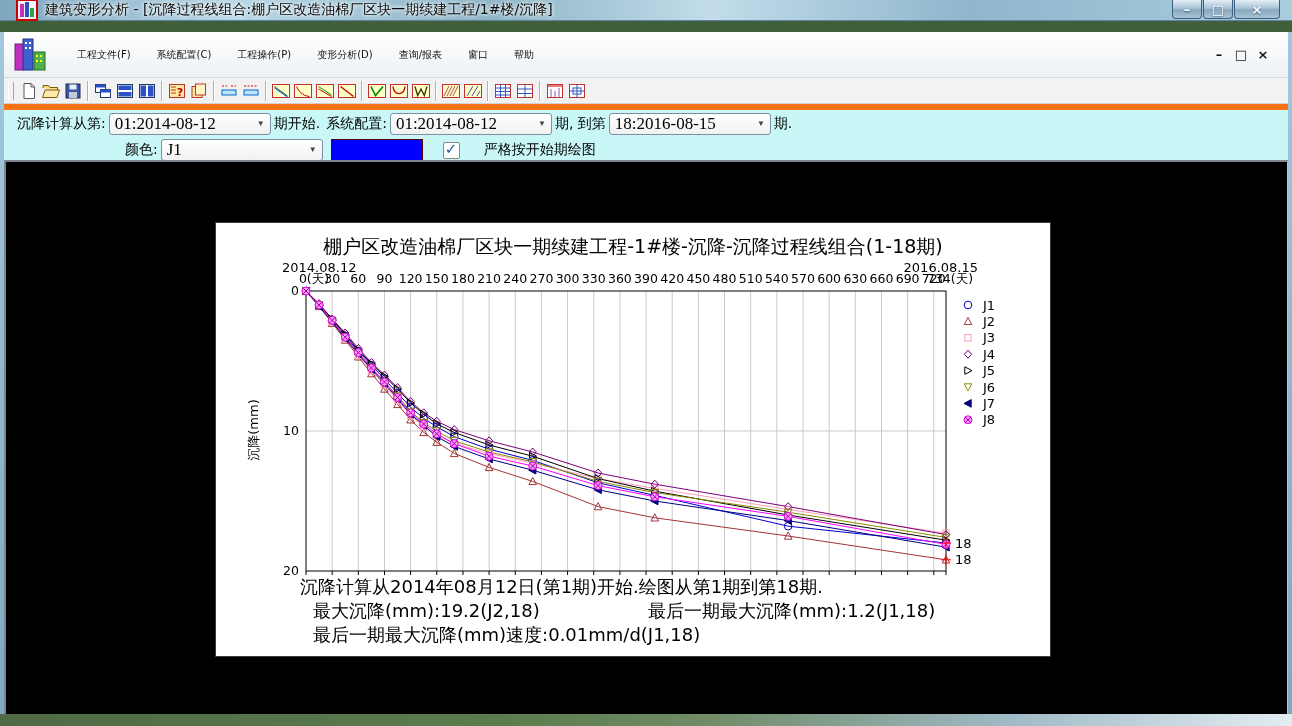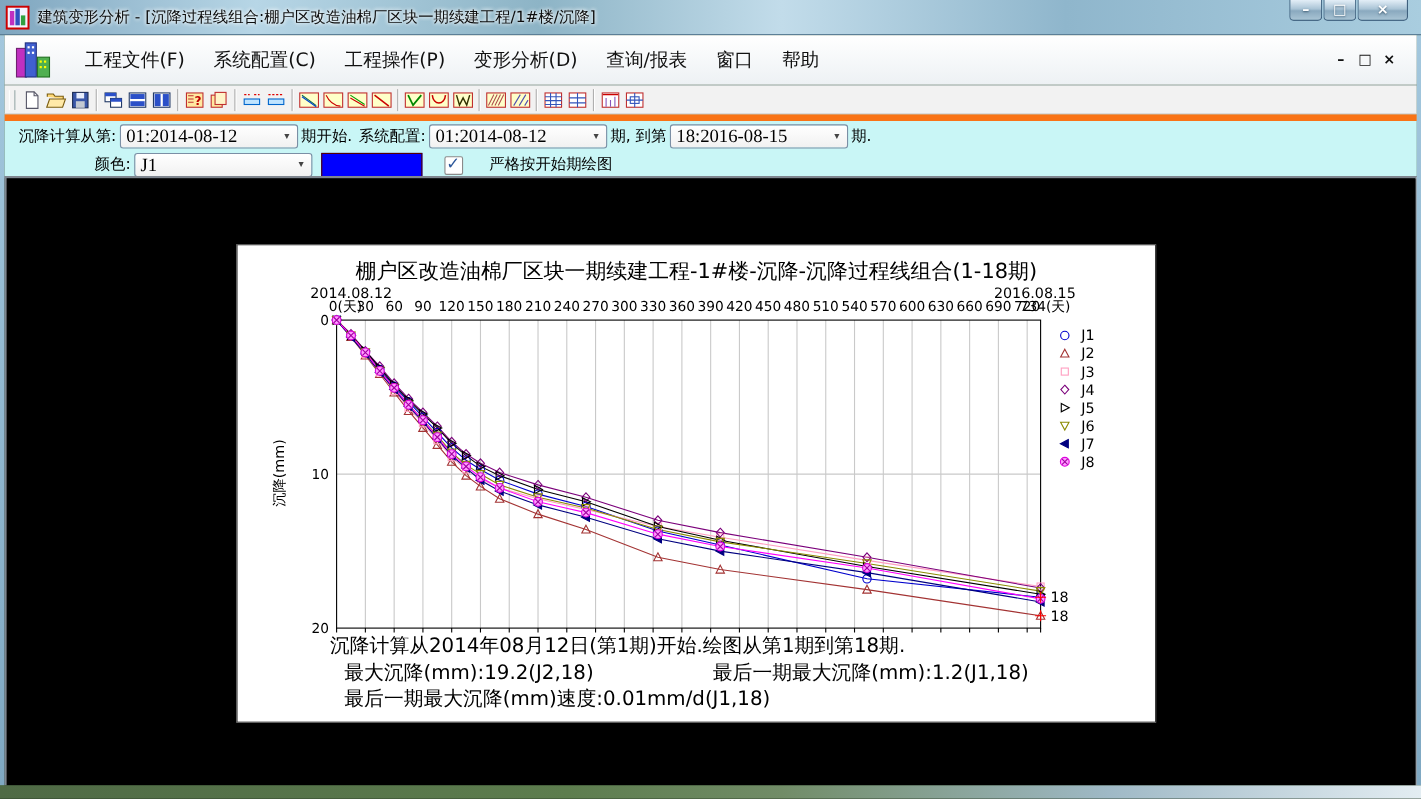--- a/index.html
+++ b/index.html
@@ -1,50 +1,50 @@
 <!DOCTYPE html>
 <html><head>
 <meta charset="utf-8">
 <style>
   html,body{margin:0;padding:0}
   body{width:1292px;height:726px;position:relative;overflow:hidden;
        font-family:"DejaVu Sans","Liberation Sans",sans-serif;background:#40603c;}
   .window{position:absolute;inset:0}
   
-  .titlebar{position:absolute;top:0;left:0;right:0;height:32px;box-sizing:border-box;
+  .titlebar{position:absolute;top:0;left:0;right:0;height:21px;box-sizing:border-box;
     background:linear-gradient(90deg,#7fa6bf,#b7d6e6 18%,#8db4c6 38%,#c2dcea 55%,#8fb6cc 75%,#a9cddf);
-    border-bottom:1px solid #5f82a0;display:flex;align-items:center;padding-left:5px}
+    border-bottom:1px solid #5f82a0;display:flex;align-items:center;padding-left:16px}
   .app-icon{width:22px;height:22px;display:inline-block}
   .title-text{font-size:14px;color:#0c0c0c;margin-left:7px;text-shadow:0 0 4px #fff,0 0 4px #fff;white-space:nowrap}
   .win-buttons{position:absolute;top:0;right:12px;display:flex}
   .win-btn{width:30px;height:19px;margin-left:1px;box-sizing:border-box;
     background:linear-gradient(#e3eef7,#aac4d6 45%,#8aa9bf 55%,#a9c4d4);
     border:1px solid #3f607e;border-top:none;border-radius:0 0 4px 4px;
     color:#fff;font-size:13px;font-weight:bold;display:flex;align-items:center;justify-content:center;
     text-shadow:0 1px 2px #3a586e;cursor:default}
   .win-btn.close{width:46px}
   
   .menubar{position:absolute;top:32px;left:4px;right:4px;height:46px;box-sizing:border-box;
     background:linear-gradient(#ffffff,#edf1f4);border-bottom:1px solid #d3d8dd;
     display:flex;align-items:center;padding-left:8px}
   .logo{width:38px;height:38px;display:inline-block;margin-right:14px}
-  .menu-item{font-size:17px;color:#111;padding:5px 13px;white-space:nowrap}
+  .menu-item{font-size:10px;color:#111;padding:5px 13px;white-space:nowrap}
   .mdi-buttons{margin-left:auto;display:flex;align-items:center;padding-right:14px}
   .mdi-btn{width:22px;text-align:center;font-size:13px;font-weight:bold;color:#111}
   
   .toolbar{position:absolute;top:78px;left:4px;right:4px;height:26px;background:#f2f2f2;
     border-bottom:1px solid #d2d2d2;display:flex;align-items:center;padding-left:3px;box-sizing:border-box}
   .grip{width:4px;height:18px;border-left:1px solid #fff;border-right:1px solid #9aa;margin:0 4px 0 1px}
   .tb-icon{width:22px;height:20px;display:flex;align-items:center;justify-content:center}
   .tb-sep{width:0;height:20px;border-left:1px solid #b0b0b0;border-right:1px solid #fff;margin:0 3px}
   
   .controlbar{position:absolute;top:104px;left:4px;right:4px;height:56px;background:#c9f6f6;
     border-top:6px solid #f97316;box-sizing:border-box}
   .cb-row{display:flex;align-items:center;height:27px;padding-left:10px;font-size:14px;color:#000}
-  .cb-row2{padding-left:79px;height:26px}
+  .cb-row2{padding-left:118px;height:26px}
   .cb-label{margin:0 3px;white-space:pre}
   .select{width:162px;height:22px;box-sizing:border-box;border:1px solid #7b8fa5;border-radius:3px;
     background:linear-gradient(#ffffff,#f1f1f1);display:flex;align-items:center;position:relative;
     font-family:Liberation Serif, serif;font-size:17px;padding-left:5px;color:#000}
   .select::after{content:"▼";position:absolute;right:5px;top:5px;font-size:8px;color:#444}
   .swatch{width:90px;height:20px;border:1px solid #550000;margin-left:8px}
   .checkbox{width:15px;height:15px;background:#fff;border:1px solid #8a8a8a;border-radius:2px;
     margin-left:20px;position:relative;flex:none}
   .checkbox::after{content:"✓";position:absolute;left:1px;top:-3px;color:#2b579a;font-size:15px;font-weight:bold}
   .cb-check-label{margin-left:24px}

